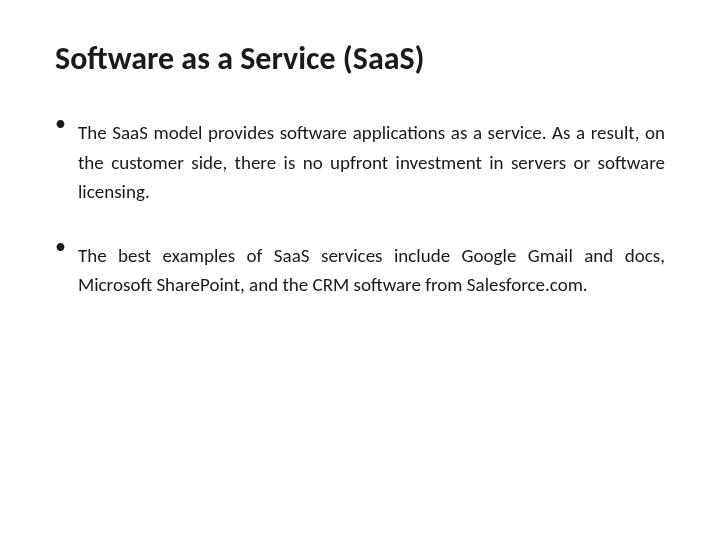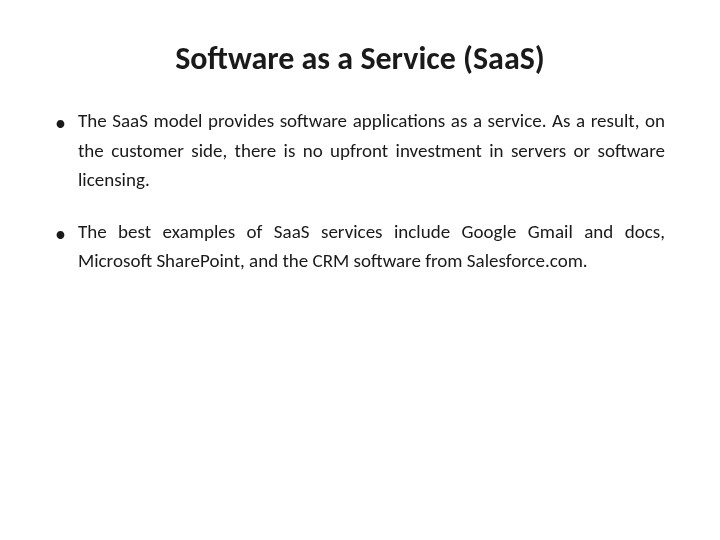--- a/index.html
+++ b/index.html
@@ -21,21 +21,20 @@
 
     .slide-container {
       width: 100%;
       max-width: 620px;
     }
 
     .slide-title {
       font-size: 32px;
       font-weight: bold;
       color: #1a1a1a;
-      text-align: center;
       margin-bottom: 28px;
       line-height: 1.2;
       font-family: 'Calibri', 'Segoe UI', Arial, sans-serif;
     }
 
     .bullet-list {
       list-style: none;
       padding: 0;
     }
 
@@ -53,20 +52,21 @@
     .bullet-dot {
       flex-shrink: 0;
       font-size: 22px;
       margin-right: 12px;
       margin-top: 1px;
       line-height: 1.55;
     }
 
     .bullet-text {
       flex: 1;
+      margin-top: 12px;
     }
   </style>
 </head>
 <body>
 
 <div class="slide-container">
   <h1 class="slide-title">Software as a Service (SaaS)</h1>
 
   <ul class="bullet-list">
     <li class="bullet-item">

